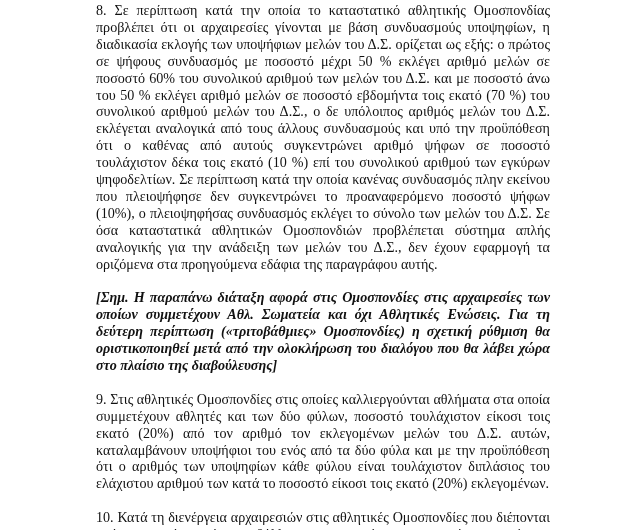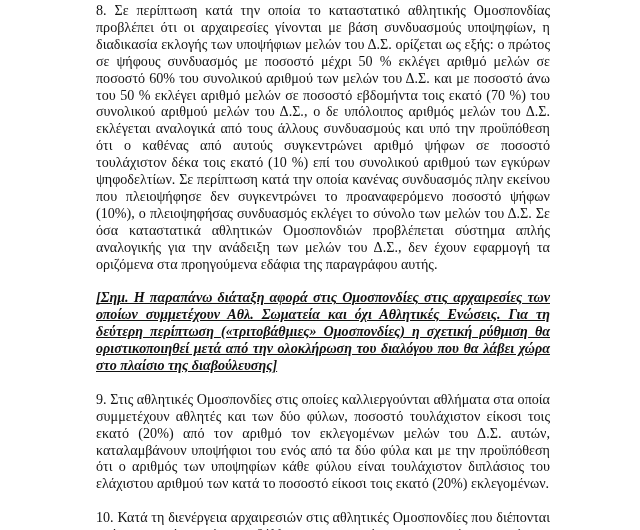--- a/index.html
+++ b/index.html
@@ -27,21 +27,20 @@
       margin: 0;
       text-align: justify;
       text-align-last: left;
     }
     .gap {
       height: 16.9px;
     }
     .note {
       font-weight: bold;
       font-style: italic;
-      text-decoration: underline;
     }
   </style>
 </head>
 <body>
 
 <div class="page">
   <p class="para">8. Σε περίπτωση κατά την οποία το καταστατικό αθλητικής Ομοσπονδίας προβλέπει ότι οι αρχαιρεσίες γίνονται με βάση συνδυασμούς υποψηφίων, η διαδικασία εκλογής των υποψήφιων μελών του Δ.Σ. ορίζεται ως εξής: ο πρώτος σε ψήφους συνδυασμός με ποσοστό μέχρι 50 % εκλέγει αριθμό μελών σε ποσοστό 60% του συνολικού αριθμού των μελών του Δ.Σ. και με ποσοστό άνω του 50 % εκλέγει αριθμό μελών σε ποσοστό εβδομήντα τοις εκατό (70 %) του συνολικού αριθμού μελών του Δ.Σ., ο δε υπόλοιπος αριθμός μελών του Δ.Σ. εκλέγεται αναλογικά από τους άλλους συνδυασμούς και υπό την προϋπόθεση ότι ο καθένας από αυτούς συγκεντρώνει αριθμό ψήφων σε ποσοστό τουλάχιστον δέκα τοις εκατό (10 %) επί του συνολικού αριθμού των εγκύρων ψηφοδελτίων. Σε περίπτωση κατά την οποία κανένας συνδυασμός πλην εκείνου που πλειοψήφησε δεν συγκεντρώνει το προαναφερόμενο ποσοστό ψήφων (10%), ο πλειοψηφήσας συνδυασμός εκλέγει το σύνολο των μελών του Δ.Σ. Σε όσα καταστατικά αθλητικών Ομοσπονδιών προβλέπεται σύστημα απλής αναλογικής για την ανάδειξη των μελών του Δ.Σ., δεν έχουν εφαρμογή τα οριζόμενα στα προηγούμενα εδάφια της παραγράφου αυτής.</p>
   <div class="gap"></div>
   <p class="para note">[Σημ. Η παραπάνω διάταξη αφορά στις Ομοσπονδίες στις αρχαιρεσίες των οποίων συμμετέχουν Αθλ. Σωματεία και όχι Αθλητικές Ενώσεις. Για τη δεύτερη περίπτωση («τριτοβάθμιες» Ομοσπονδίες) η σχετική ρύθμιση θα οριστικοποιηθεί μετά από την ολοκλήρωση του διαλόγου που θα λάβει χώρα στο πλαίσιο της διαβούλευσης]</p>
   <div class="gap"></div>

